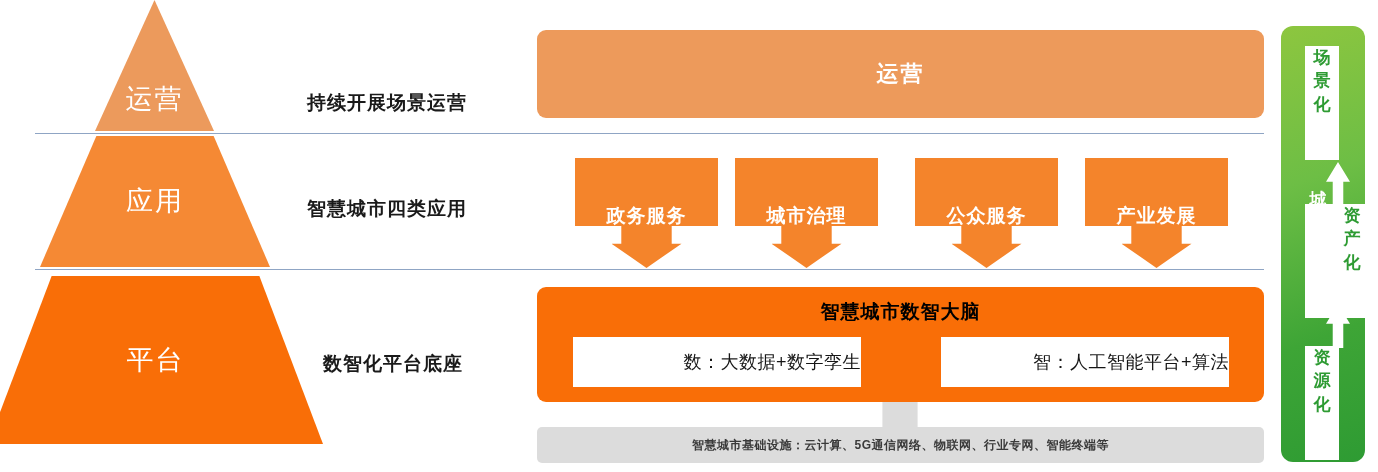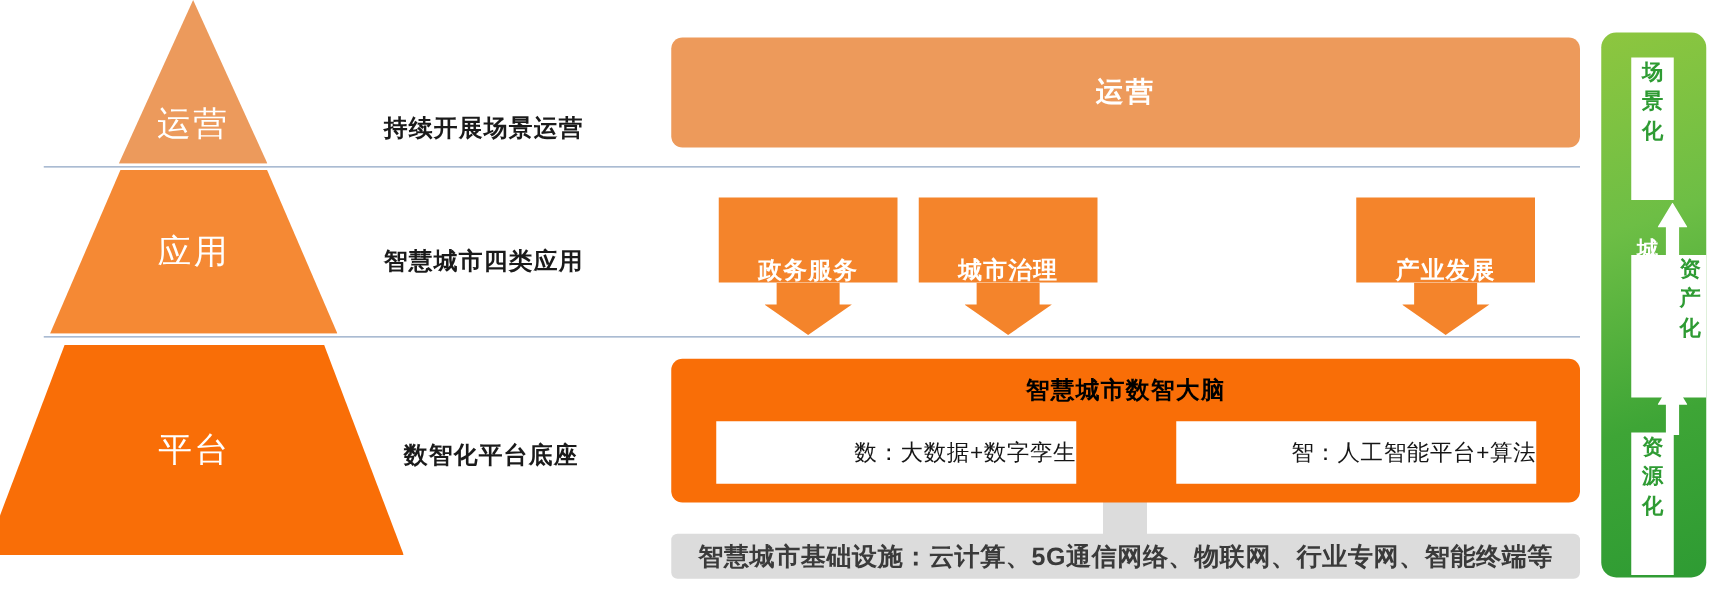--- a/index.html
+++ b/index.html
@@ -131,21 +131,21 @@
 
   
   #infra-bar{
     position:absolute;
     left:537px;top:427px;width:727px;height:36px;
     background:#DCDCDC;
     border-radius:5px;
     display:flex;align-items:center;justify-content:center;
   }
   #infra-bar span{
-    color:#3a3a3a;font-size:20px;font-weight:bold;letter-spacing:0.5px;
+    color:#3a3a3a;font-size:12px;font-weight:bold;letter-spacing:0.5px;
     white-space:nowrap;
   }
 
   
   #green-panel{
     position:absolute;
     left:1281px;top:26px;width:84px;height:436px;
     border-radius:12px;
     background:linear-gradient(160deg,#8DC63F 0%,#6DBE45 35%,#3EA536 70%,#2E9B33 100%);
     overflow:hidden;
@@ -215,20 +215,26 @@
     <div class="app-arrow"></div>
   </div>
 
   <div class="app-wrap" id="app2">
     <div class="app-box">
       <span>城市治理</span>
     </div>
     <div class="app-arrow"></div>
   </div>
 
+  <div class="app-wrap" id="app3">
+    <div class="app-box">
+      <span>公众服务</span>
+    </div>
+    <div class="app-arrow"></div>
+  </div>
 
   <div class="app-wrap" id="app4">
     <div class="app-box">
       <span>产业发展</span>
     </div>
     <div class="app-arrow"></div>
   </div>
 
   <div id="infra-arrow"></div>
 

